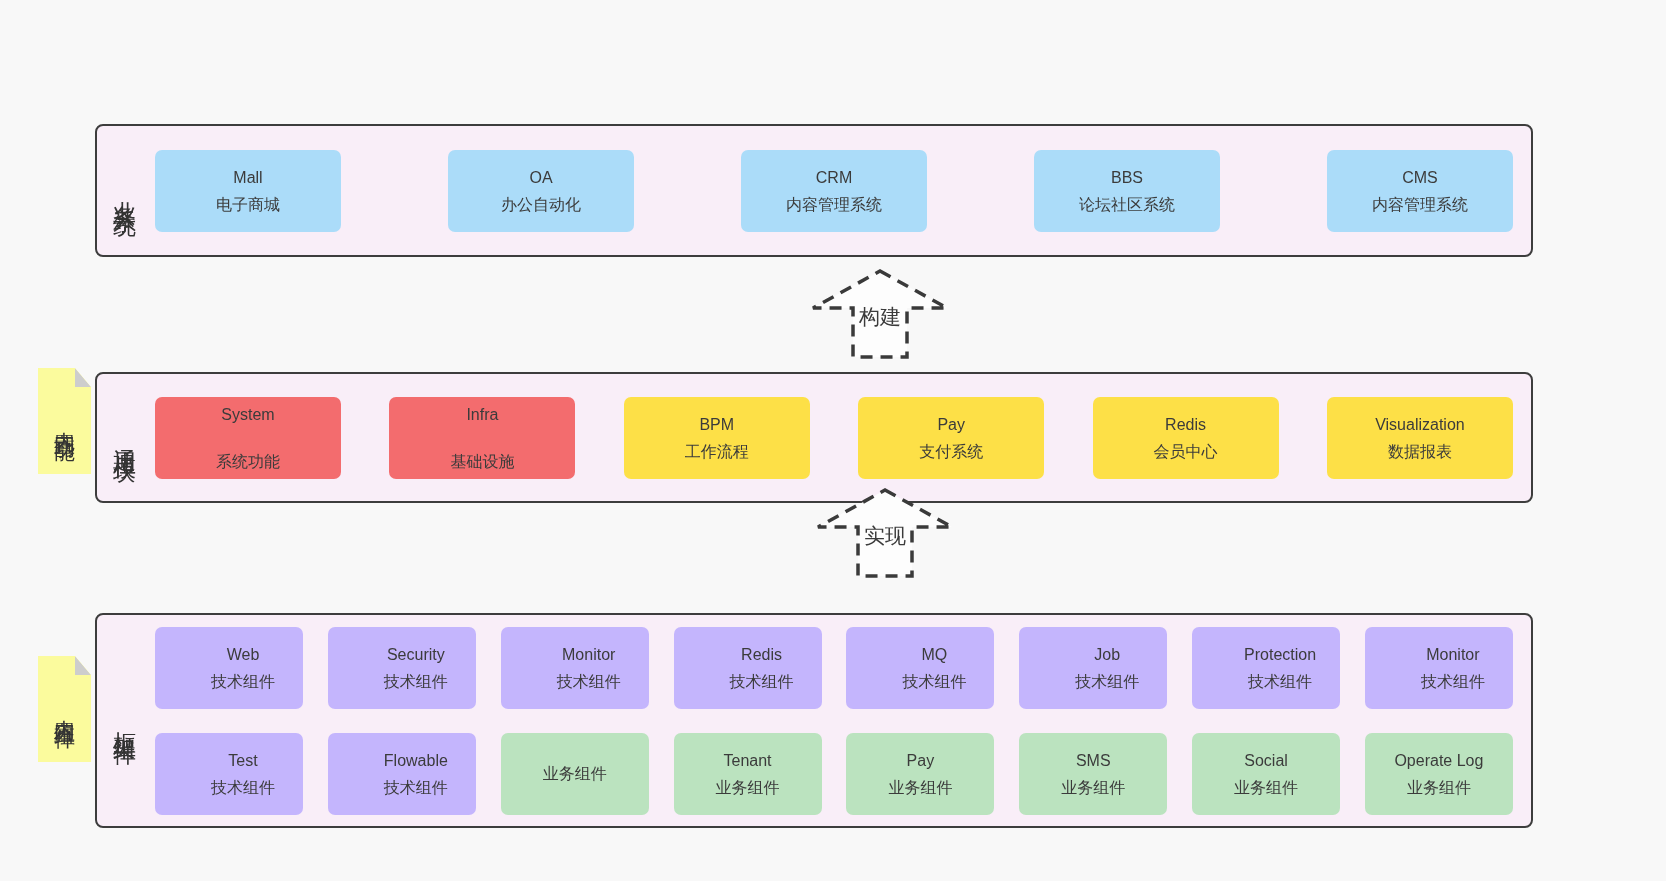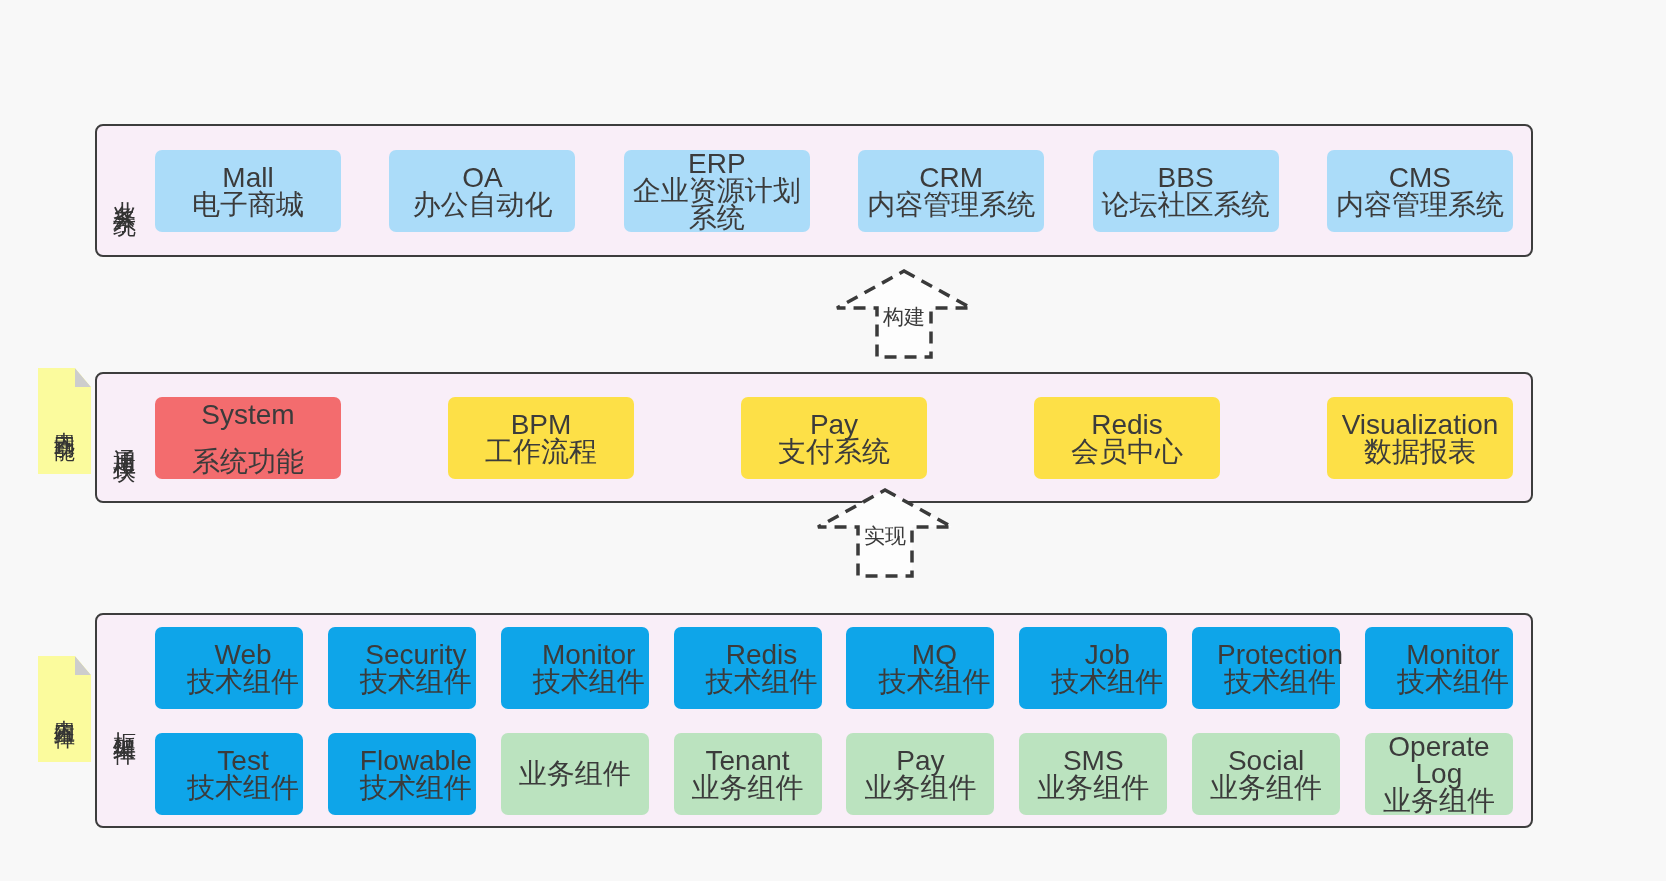--- a/index.html
+++ b/index.html
@@ -48,37 +48,37 @@
   .rows { flex:1; display:flex; flex-direction:column; gap:24px; }
 
   .box {
     height:82px;
     border-radius:7px;
     display:flex;
     flex-direction:column;
     justify-content:center;
     align-items:center;
     text-align:center;
-    font-size:28px;
+    font-size:16px;
     line-height:27px;
     color:#3b3b3b;
     padding:0 4px;
   }
   .w6 { width:186px; }   
   .w8 { width:148px; }   
 
   .blue        { background:#abdcf9; }
   .red         { background:#f36c6e;gap:20px; }
   .pink        { background:#fde047; }
-  .green       { background:#0ea5e9;padding-left:32px; }
+  .green       { background:#c4b5fd;padding-left:32px; }
   .green-light { background:#bbe3bf; }
 
   
   .arrow { position:absolute; width:140px; height:92px; }
-  .arrow1 { left:834px; top:268px; }
+  .arrow1 { left:810px; top:268px; }
   .arrow2 { left:815px; top:487px; }
   .arrow svg { display:block; width:100%; height:100%; }
   .arrow text { font-family:"Liberation Sans","DejaVu Sans",sans-serif; }
 
   
   .sticky-tab {
     position:absolute;
     left:38px; width:53px; height:106px;
     background:#fbfb9d;
     clip-path:polygon(0 0, calc(100% - 16px) 0, 100% 19px, 100% 100%, 0 100%);
@@ -115,24 +115,20 @@
     <div class="boxes">
       <div class="box blue w6">
         <div>Mall</div>
         <div>电子商城</div>
       </div>
       <div class="box blue w6">
         <div>OA</div>
         <div>办公自动化</div>
       </div>
       <div class="box blue w6">
-        <div>ERP</div>
-        <div>企业资源计划系统</div>
-      </div>
-      <div class="box blue w6">
         <div>CRM</div>
         <div>内容管理系统</div>
       </div>
       <div class="box blue w6">
         <div>BBS</div>
         <div>论坛社区系统</div>
       </div>
       <div class="box blue w6">
         <div>CMS</div>
         <div>内容管理系统</div>
@@ -153,20 +149,24 @@
     <span class="tab-text">内置功能</span>
   </div>
 
   <section class="band band2">
     <div class="band-label">通用模块</div>
     <div class="boxes">
       <div class="box red w6">
         <div>System</div>
         <div>系统功能</div>
       </div>
+      <div class="box red w6">
+        <div>Infra</div>
+        <div>基础设施</div>
+      </div>
       <div class="box pink w6">
         <div>BPM</div>
         <div>工作流程</div>
       </div>
       <div class="box pink w6">
         <div>Pay</div>
         <div>支付系统</div>
       </div>
       <div class="box pink w6">
         <div>Redis</div>

